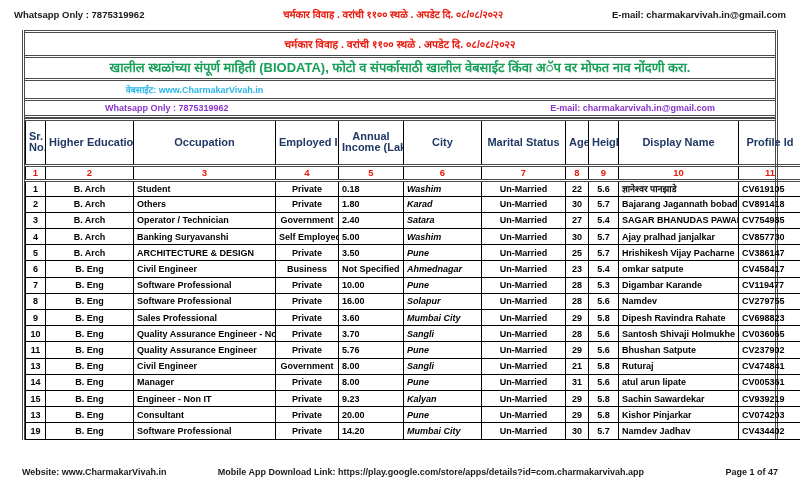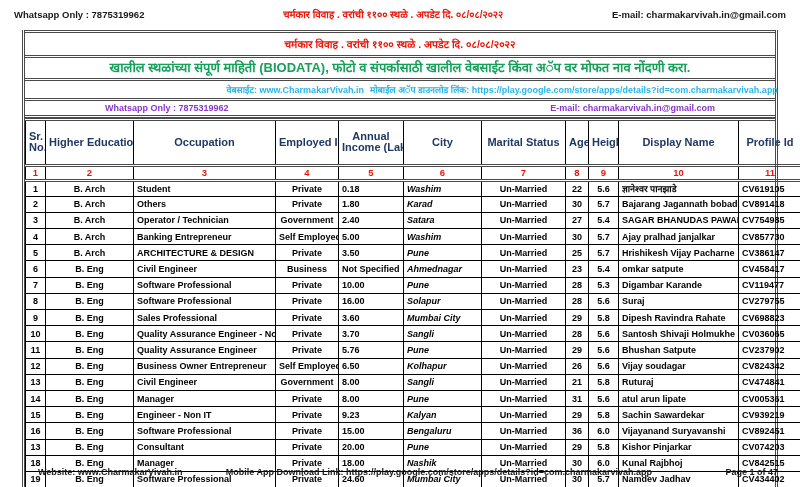--- a/index.html
+++ b/index.html
@@ -85,21 +85,20 @@
     font-size: 9px;
     font-weight: bold;
     color: #2bb6e8;
     border-top: 3px double #4a4a4a;
     display: flex;
     align-items: center;
     box-sizing: border-box;
   }
   .banner-links .lk1 {
     width: 46%;
-    text-align: right;
     padding-right: 6px;
     box-sizing: border-box;
   }
   .banner-links .lk2 {
     width: 54%;
     text-align: left;
     box-sizing: border-box;
     white-space: nowrap;
   }
   .banner-contact {
@@ -174,41 +173,39 @@
     position: absolute;
     left: 22px;
     right: 22px;
     bottom: 10px;
     display: flex;
     align-items: center;
     justify-content: space-between;
     font-size: 9px;
     font-weight: bold;
     color: #1a1a1a;
-    margin-left: 16px;
   }
   .footer-mid { flex: 1; text-align: center; margin-left: -30px; }
 </style>
 </head>
 <body>
 
 <div class="topbar">
   <div class="topbar-left">Whatsapp Only : 7875319962</div>
   <div class="topbar-center">चर्मकार विवाह . वरांची ११०० स्थळे . अपडेट दि. ०८/०८/२०२२</div>
   <div class="topbar-right">E-mail: charmakarvivah.in@gmail.com</div>
 </div>
 
 <div class="frame">
 
   <div class="banner">
     <div class="banner-title">चर्मकार विवाह . वरांची ११०० स्थळे . अपडेट दि. ०८/०८/२०२२</div>
     <div class="banner-green">खालील स्थळांच्या संपूर्ण माहिती (BIODATA), फोटो व संपर्कासाठी खालील वेबसाईट किंवा अॅप वर मोफत नाव नोंदणी करा.</div>
     <div class="banner-links">
       <div class="lk1">वेबसाईट: www.CharmakarVivah.in</div>
-      <div class="lk2">मोबाईल अॅप डाउनलोड लिंक: https://play.google.com/store/apps/details?id=com.charmakarvivah.app</div>
     </div>
     <div class="banner-contact">
       <div>Whatsapp Only : 7875319962</div>
       <div>E-mail: charmakarvivah.in@gmail.com</div>
     </div>
   </div>
 
   <table class="grid">
     <colgroup>
       <col style="width:20px">
@@ -293,21 +290,21 @@
           <td class="c-city">Satara</td>
           <td class="c-mar">Un-Married</td>
           <td class="c-age">27</td>
           <td class="c-hgt">5.4</td>
           <td class="c-name">SAGAR BHANUDAS PAWAR</td>
           <td class="c-pid">CV754985</td>
         </tr>
         <tr>
           <td class="c-sr">4</td>
           <td class="c-edu">B. Arch</td>
-          <td class="c-occ">Banking Entrepreneur</td>
+          <td class="c-occ">Banking Suryavanshi</td>
           <td class="c-emp">Self Employed</td>
           <td class="c-inc">5.00</td>
           <td class="c-city">Washim</td>
           <td class="c-mar">Un-Married</td>
           <td class="c-age">30</td>
           <td class="c-hgt">5.7</td>
           <td class="c-name">Ajay pralhad janjalkar</td>
           <td class="c-pid">CV857730</td>
         </tr>
         <tr>
@@ -352,21 +349,21 @@
         <tr>
           <td class="c-sr">8</td>
           <td class="c-edu">B. Eng</td>
           <td class="c-occ">Software Professional</td>
           <td class="c-emp">Private</td>
           <td class="c-inc">16.00</td>
           <td class="c-city">Solapur</td>
           <td class="c-mar">Un-Married</td>
           <td class="c-age">28</td>
           <td class="c-hgt">5.6</td>
-          <td class="c-name">Suraj</td>
+          <td class="c-name">Namdev</td>
           <td class="c-pid">CV279755</td>
         </tr>
         <tr>
           <td class="c-sr">9</td>
           <td class="c-edu">B. Eng</td>
           <td class="c-occ">Sales Professional</td>
           <td class="c-emp">Private</td>
           <td class="c-inc">3.60</td>
           <td class="c-city">Mumbai City</td>
           <td class="c-mar">Un-Married</td>
@@ -395,33 +392,20 @@
           <td class="c-emp">Private</td>
           <td class="c-inc">5.76</td>
           <td class="c-city">Pune</td>
           <td class="c-mar">Un-Married</td>
           <td class="c-age">29</td>
           <td class="c-hgt">5.6</td>
           <td class="c-name">Bhushan Satpute</td>
           <td class="c-pid">CV237902</td>
         </tr>
         <tr>
-          <td class="c-sr">12</td>
-          <td class="c-edu">B. Eng</td>
-          <td class="c-occ">Business Owner Entrepreneur</td>
-          <td class="c-emp">Self Employed</td>
-          <td class="c-inc">6.50</td>
-          <td class="c-city">Kolhapur</td>
-          <td class="c-mar">Un-Married</td>
-          <td class="c-age">26</td>
-          <td class="c-hgt">5.6</td>
-          <td class="c-name">Vijay soudagar</td>
-          <td class="c-pid">CV824342</td>
-        </tr>
-        <tr>
           <td class="c-sr">13</td>
           <td class="c-edu">B. Eng</td>
           <td class="c-occ">Civil Engineer</td>
           <td class="c-emp">Government</td>
           <td class="c-inc">8.00</td>
           <td class="c-city">Sangli</td>
           <td class="c-mar">Un-Married</td>
           <td class="c-age">21</td>
           <td class="c-hgt">5.8</td>
           <td class="c-name">Ruturaj</td>
@@ -447,64 +431,38 @@
           <td class="c-emp">Private</td>
           <td class="c-inc">9.23</td>
           <td class="c-city">Kalyan</td>
           <td class="c-mar">Un-Married</td>
           <td class="c-age">29</td>
           <td class="c-hgt">5.8</td>
           <td class="c-name">Sachin Sawardekar</td>
           <td class="c-pid">CV939219</td>
         </tr>
         <tr>
-          <td class="c-sr">16</td>
-          <td class="c-edu">B. Eng</td>
-          <td class="c-occ">Software Professional</td>
-          <td class="c-emp">Private</td>
-          <td class="c-inc">15.00</td>
-          <td class="c-city">Bengaluru</td>
-          <td class="c-mar">Un-Married</td>
-          <td class="c-age">36</td>
-          <td class="c-hgt">6.0</td>
-          <td class="c-name">Vijayanand Suryavanshi</td>
-          <td class="c-pid">CV892451</td>
-        </tr>
-        <tr>
           <td class="c-sr">13</td>
           <td class="c-edu">B. Eng</td>
           <td class="c-occ">Consultant</td>
           <td class="c-emp">Private</td>
           <td class="c-inc">20.00</td>
           <td class="c-city">Pune</td>
           <td class="c-mar">Un-Married</td>
           <td class="c-age">29</td>
           <td class="c-hgt">5.8</td>
           <td class="c-name">Kishor Pinjarkar</td>
           <td class="c-pid">CV074203</td>
         </tr>
         <tr>
-          <td class="c-sr">18</td>
-          <td class="c-edu">B. Eng</td>
-          <td class="c-occ">Manager</td>
-          <td class="c-emp">Private</td>
-          <td class="c-inc">18.00</td>
-          <td class="c-city">Nashik</td>
-          <td class="c-mar">Un-Married</td>
-          <td class="c-age">30</td>
-          <td class="c-hgt">6.0</td>
-          <td class="c-name">Kunal Rajbhoj</td>
-          <td class="c-pid">CV842515</td>
-        </tr>
-        <tr>
           <td class="c-sr">19</td>
           <td class="c-edu">B. Eng</td>
           <td class="c-occ">Software Professional</td>
           <td class="c-emp">Private</td>
-          <td class="c-inc">24.60</td>
+          <td class="c-inc">14.20</td>
           <td class="c-city">Mumbai City</td>
           <td class="c-mar">Un-Married</td>
           <td class="c-age">30</td>
           <td class="c-hgt">5.7</td>
           <td class="c-name">Namdev Jadhav</td>
           <td class="c-pid">CV434402</td>
         </tr>
       </tbody>
   </table>
 </div>

